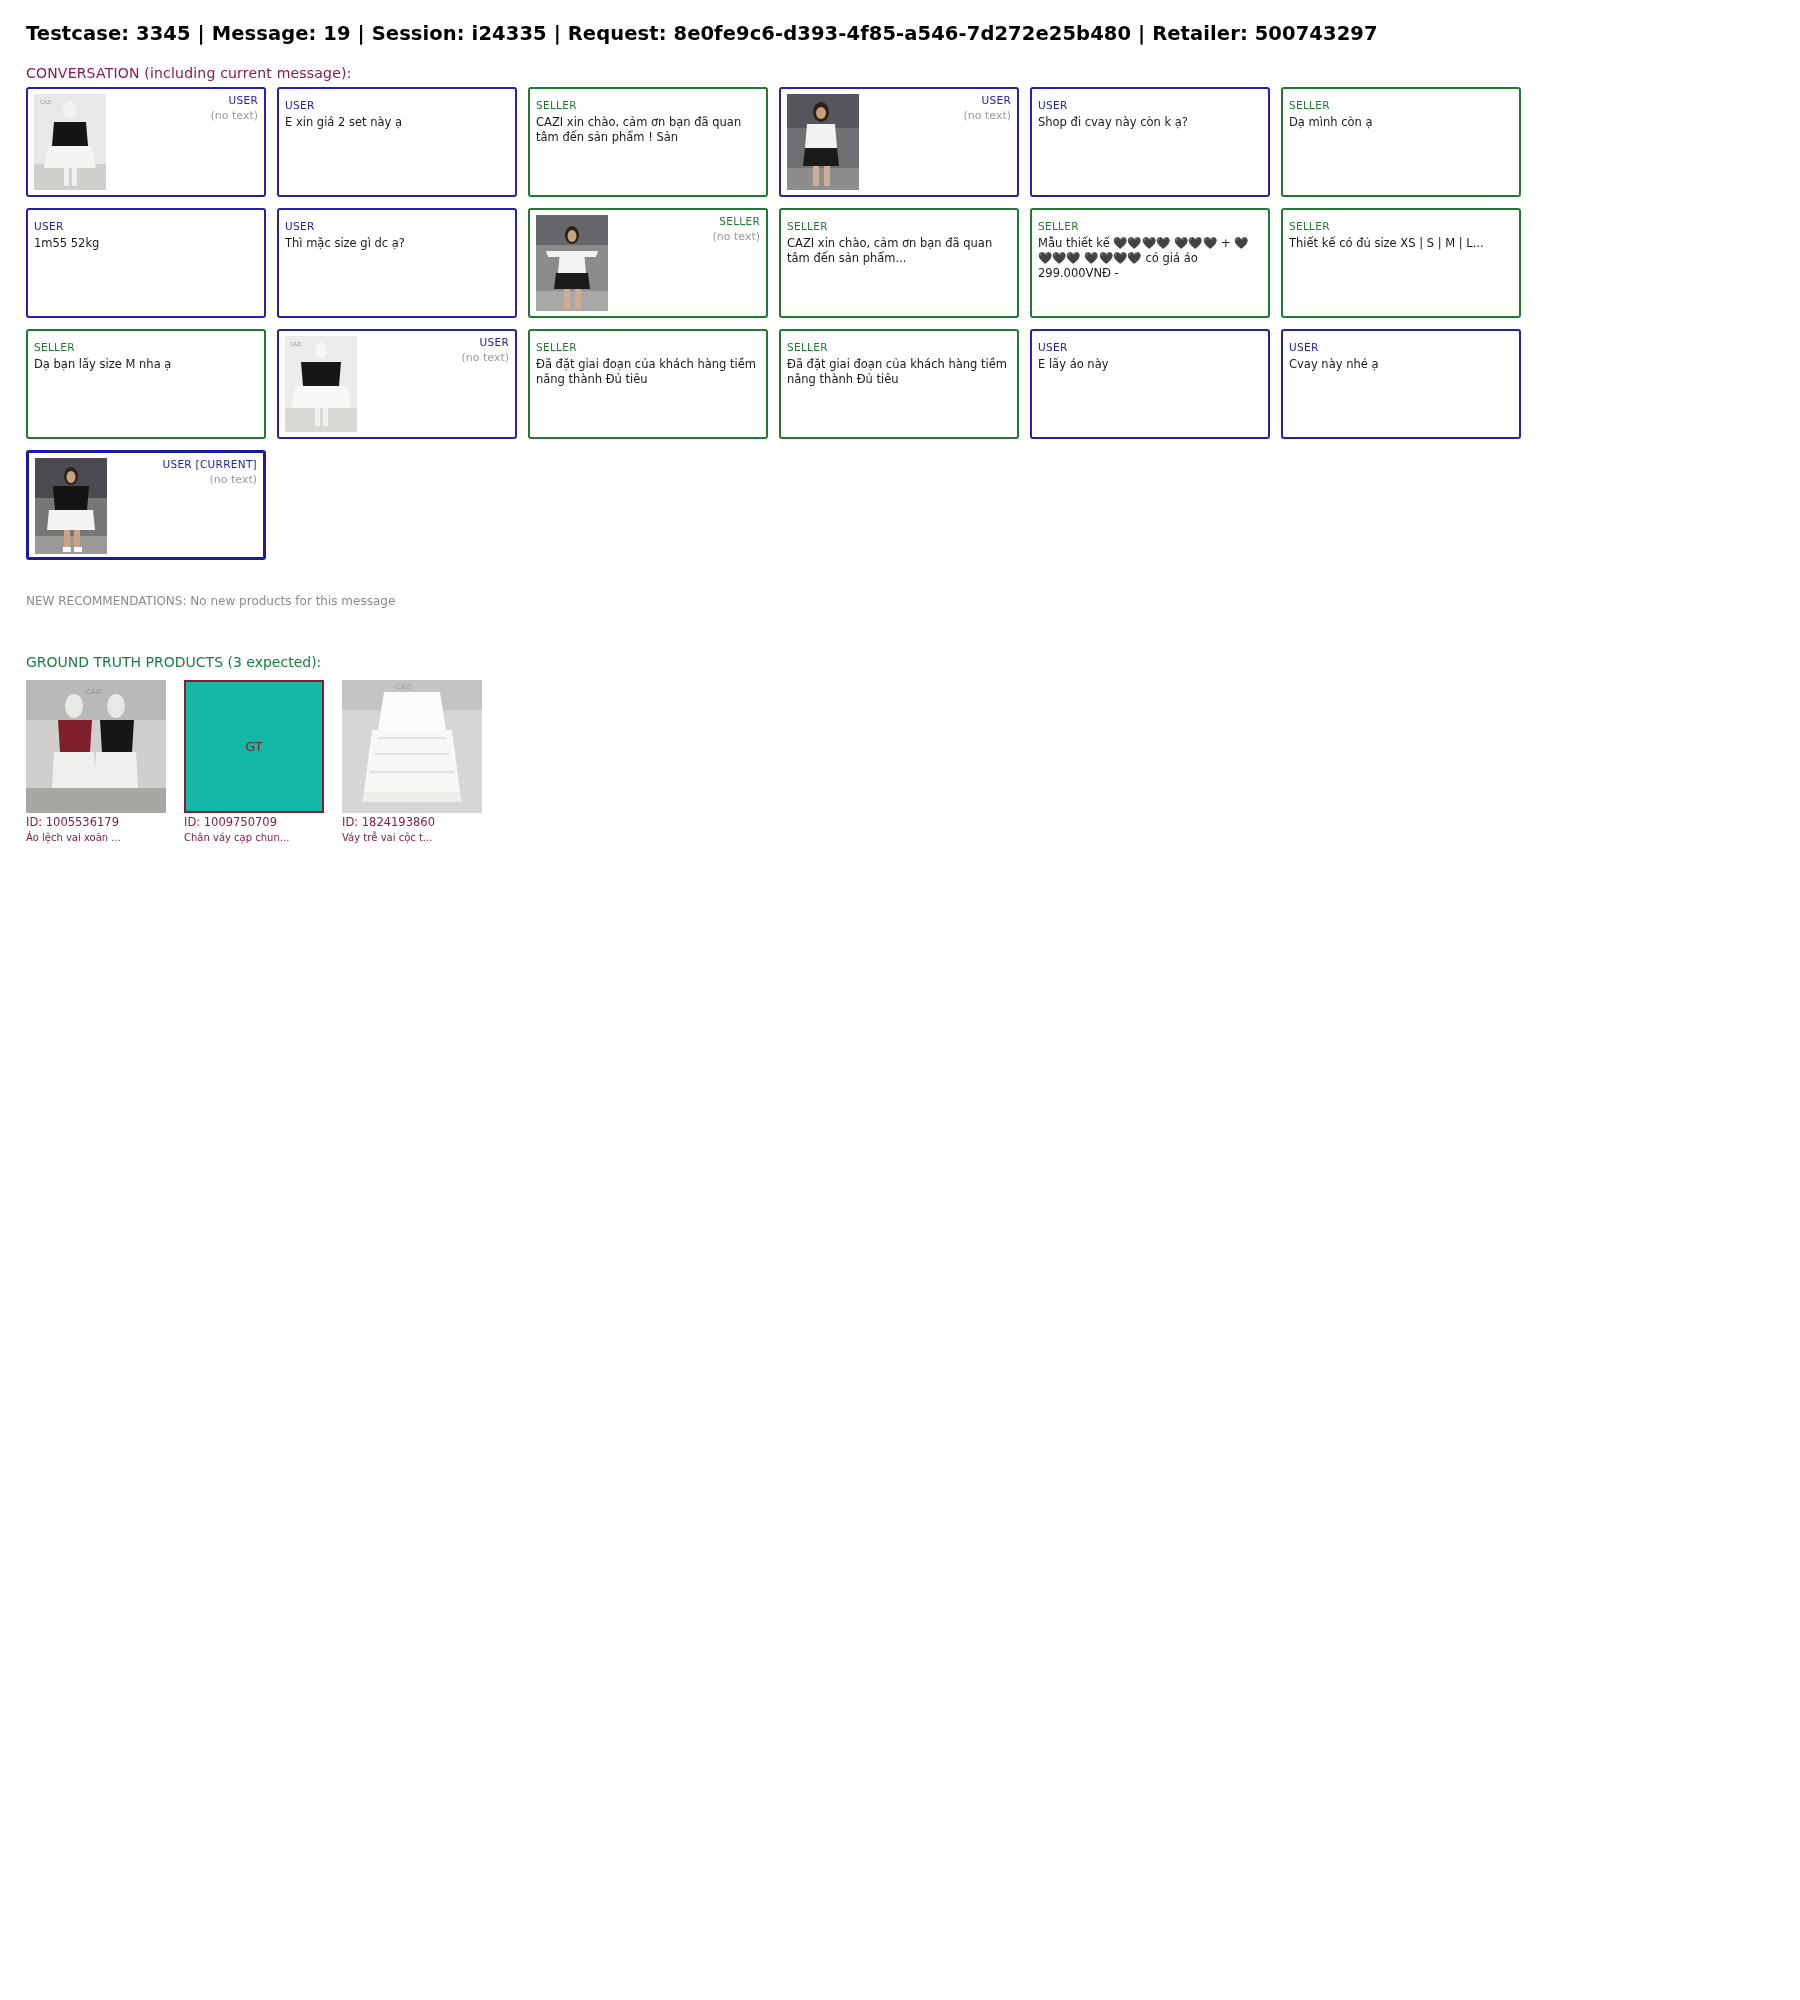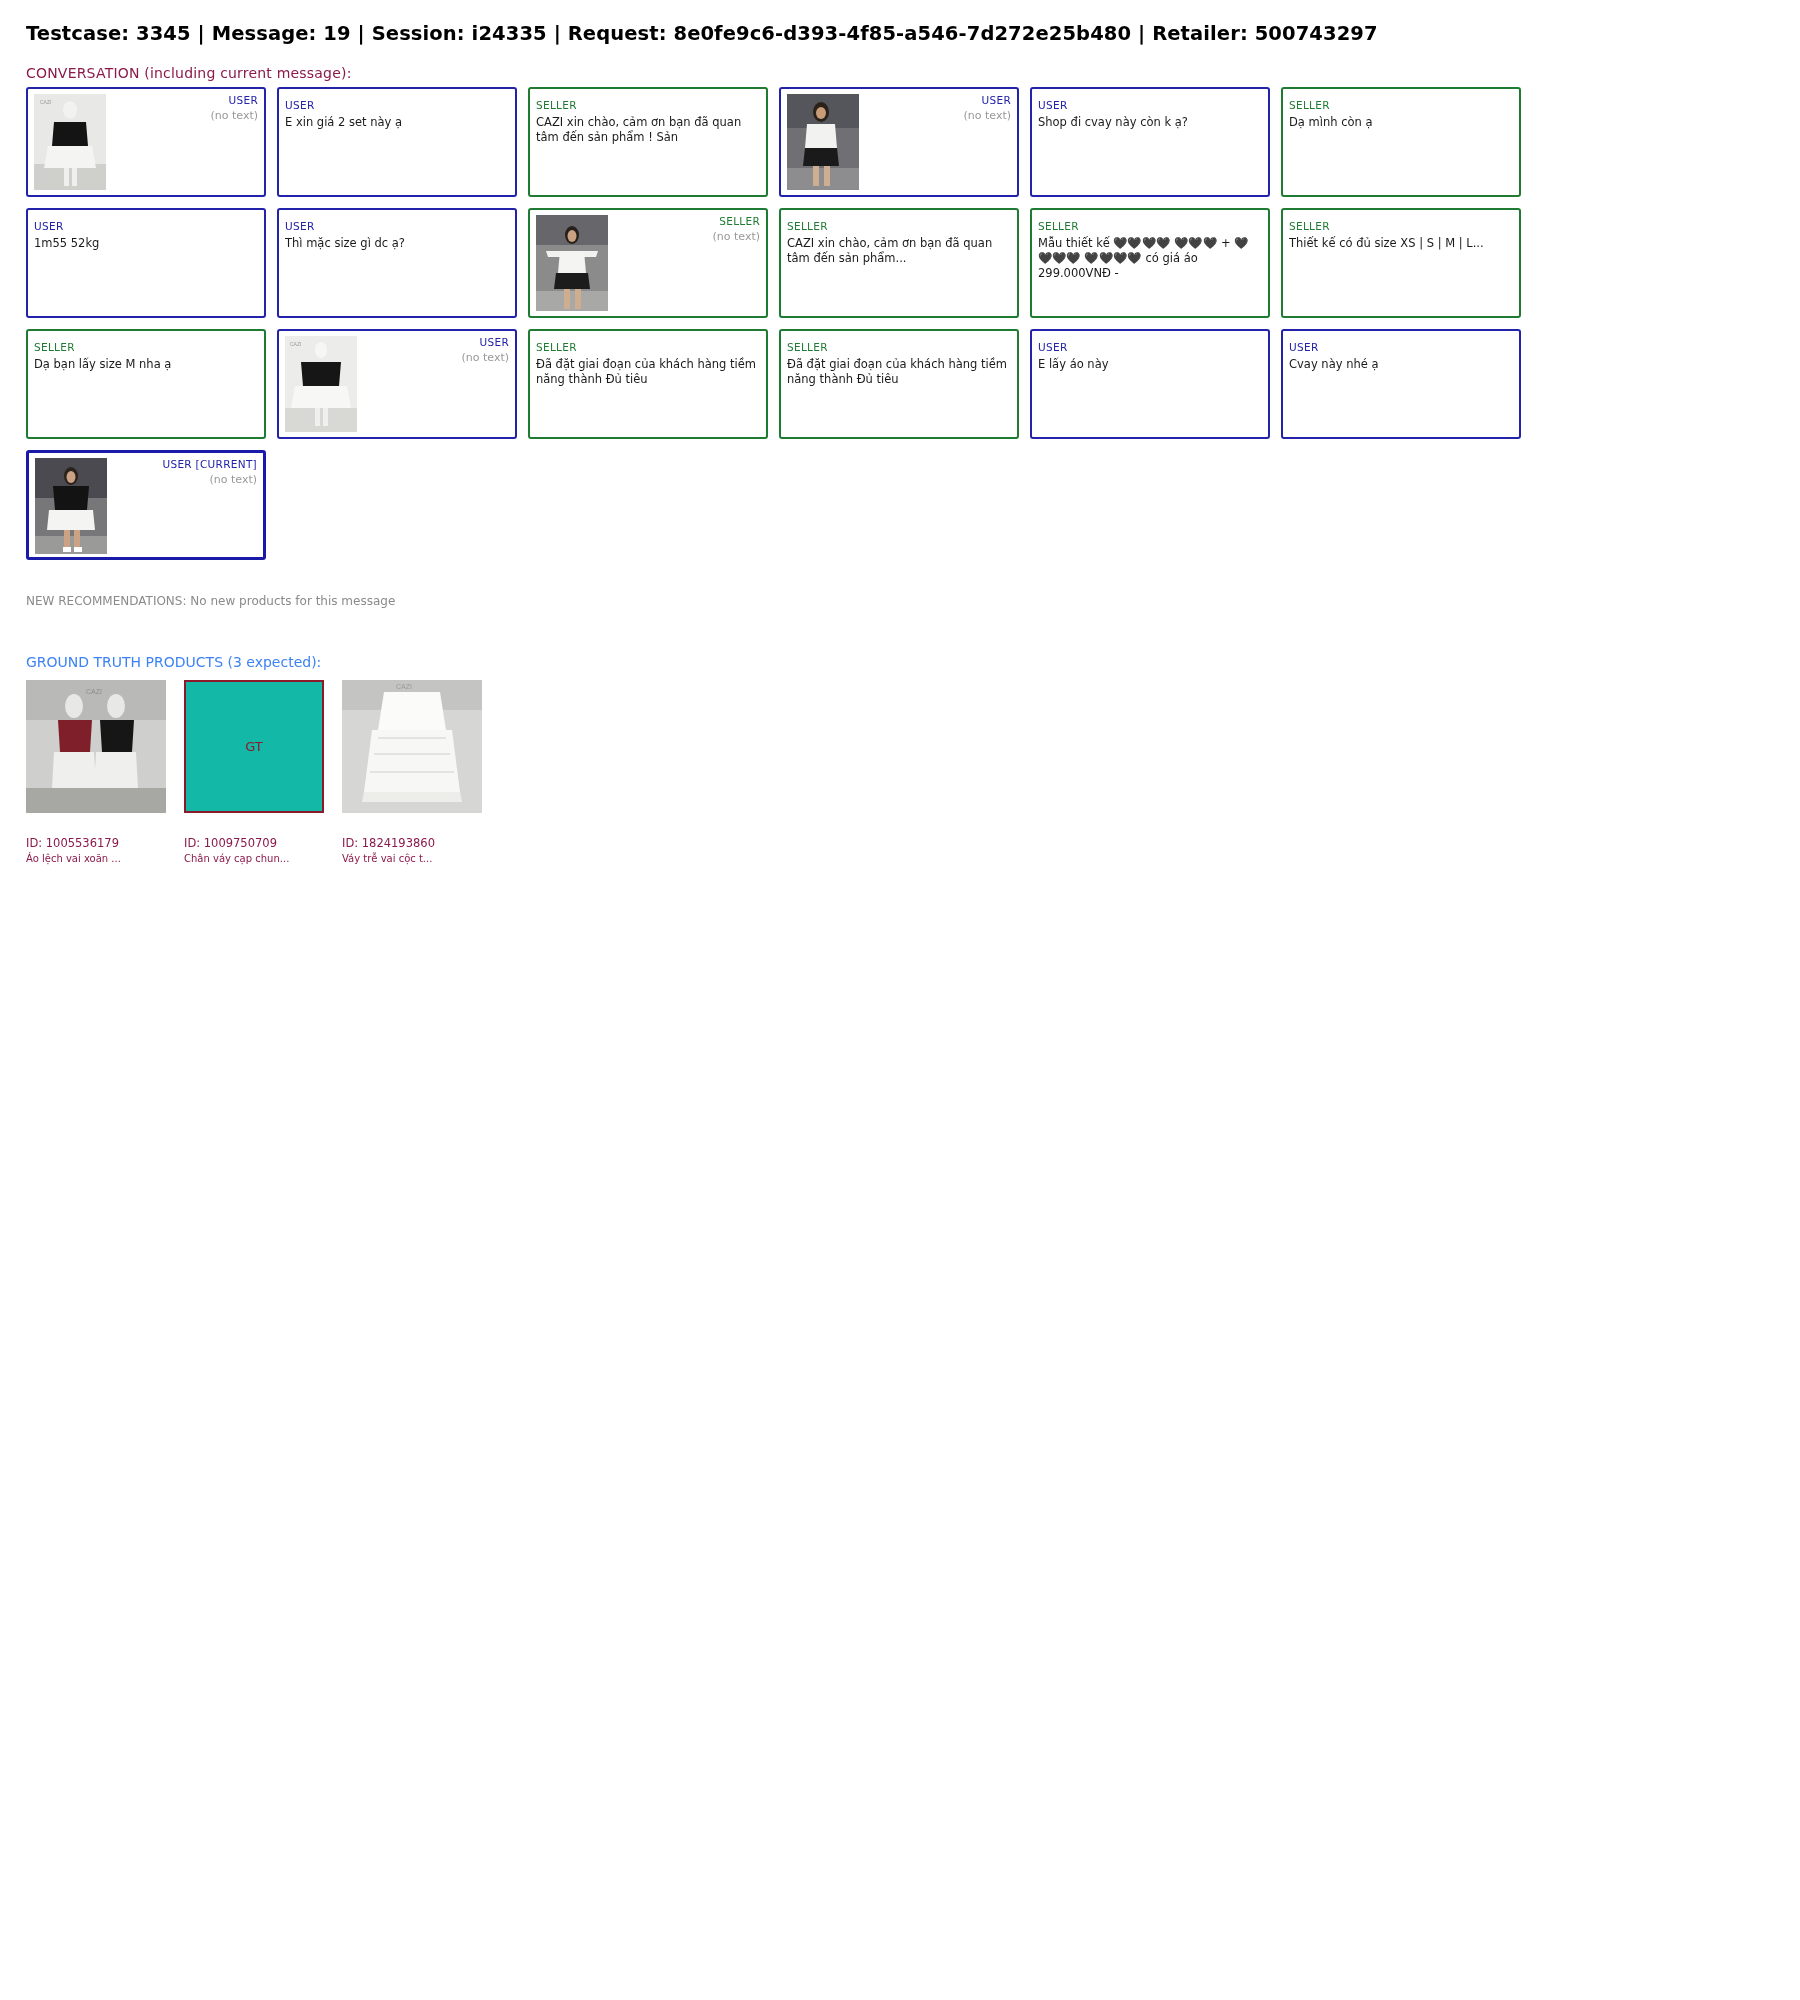--- a/index.html
+++ b/index.html
@@ -109,21 +109,21 @@
   .rec-line {
     margin: 34px 0 0 0;
     font-size: 12px;
     color: #8a8a8a;
   }
   .gt-section {
     margin-top: 46px;
   }
   .gt-title {
     font-size: 14px;
-    color: #3b82f6;
+    color: #15803d;
     margin-bottom: 10px;
   }
   .gt-grid {
     display: flex;
     gap: 18px;
   }
   .gt-card {
     width: 140px;
   }
   .gt-img {
@@ -142,21 +142,21 @@
     justify-content: center;
   }
   .gt-img .gt-mark {
     color: #8b1a2a;
     font-size: 13px;
   }
   .gt-img svg { display: block; width: 100%; height: 100%; }
   .gt-id {
     font-size: 11.5px;
     color: #8b1a4a;
-    margin-top: 23px;
+    margin-top: 2px;
     line-height: 15px;
   }
   .gt-name {
     font-size: 10px;
     color: #8b1a4a;
     line-height: 15px;
   }
 </style>
 </head>
 <body>

